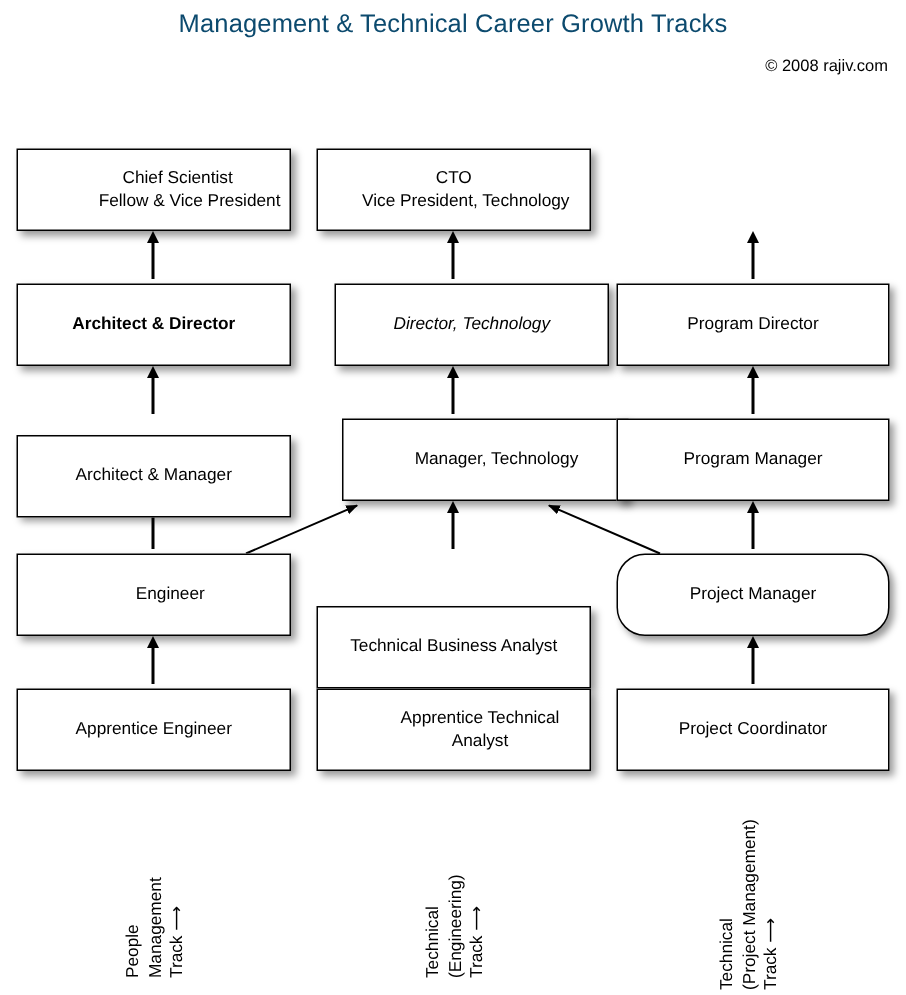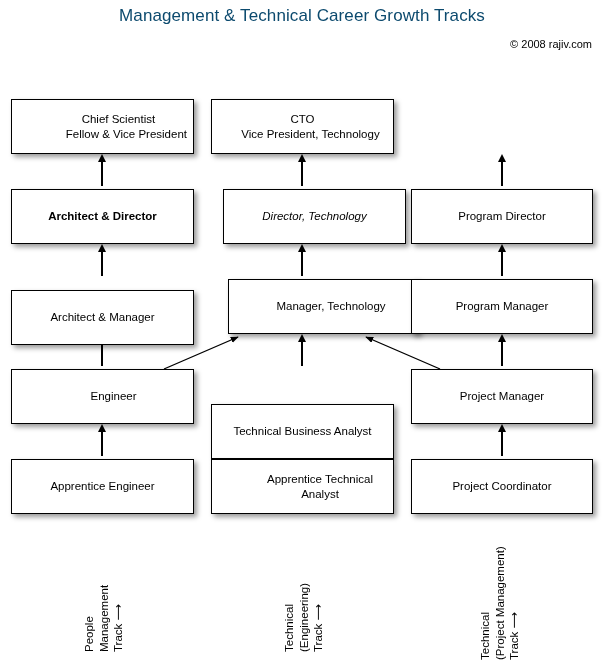--- a/index.html
+++ b/index.html
@@ -171,21 +171,21 @@
   <div class="role-box" style="left:411px; top:279px; width:182px; height:55px;">
     <span>Program Manager</span>
   </div>
 
   <div class="role-box" style="left:11px; top:369px; width:183px; height:55px;padding-left:28px;">
     <span>Engineer</span>
   </div>
   <div class="role-box" style="left:211px; top:369px; width:183px; height:55px;margin-top:35px;">
     <span>Technical Business Analyst</span>
   </div>
-  <div class="role-box" style="left:411px; top:369px; width:182px; height:55px;">
+  <div class="role-box" style="left:411px; top:369px; width:182px; height:55px;border-radius:19px;">
     <span>Project Manager</span>
   </div>
 
   <div class="role-box" style="left:11px; top:459px; width:183px; height:55px;">
     <span>Apprentice Engineer</span>
   </div>
   <div class="role-box" style="left:211px; top:459px; width:183px; height:55px;padding-left:41px;">
     <span>Apprentice Technical Analyst</span>
   </div>
   <div class="role-box" style="left:411px; top:459px; width:182px; height:55px;">

